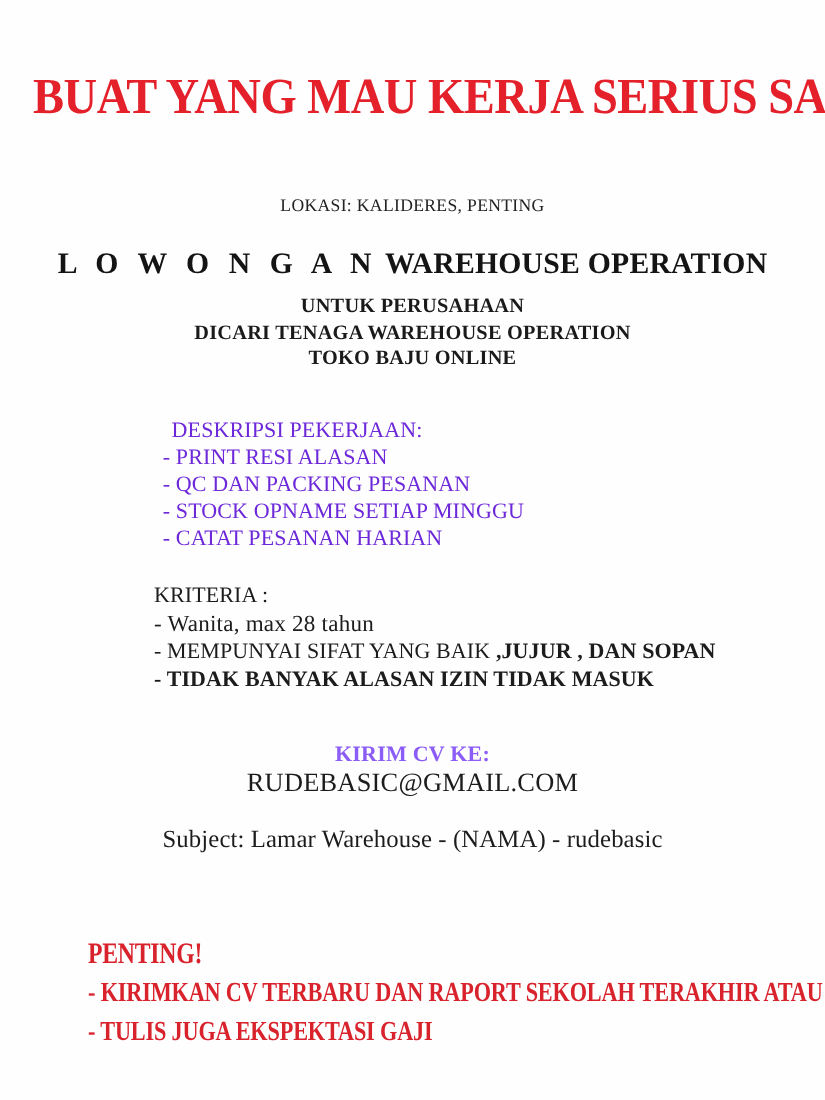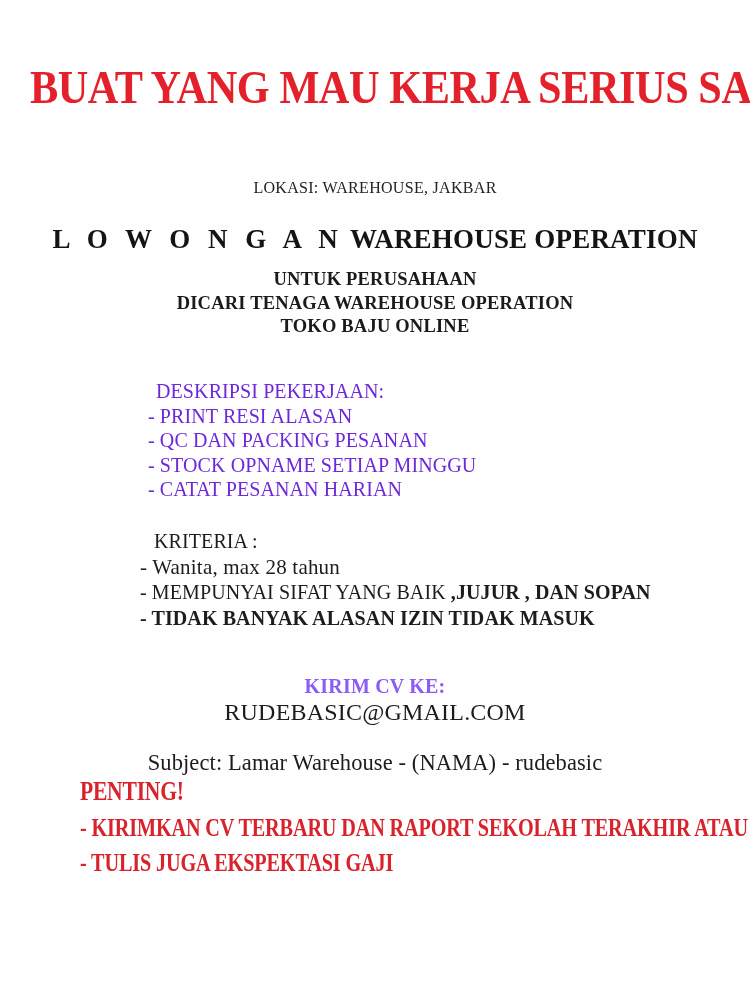--- a/index.html
+++ b/index.html
@@ -109,21 +109,21 @@
     position: absolute;
     top: 529px;
     left: 140px;
     width: 600px;
     text-align: left;
     font-size: 20px;
     line-height: 25.5px;
     letter-spacing: 0.1px;
     color: #1c1c1c;
   }
-  .krit-block .head { margin-left: 14px; }
+  .krit-block .head { }
   .krit-block div { white-space: nowrap; }
   .krit-block .mixed {
     font-size: 21px;
     letter-spacing: 0.2px;
   }
   .krit-block b { font-weight: bold; }
   .krit-block .all-bold { font-weight: bold; }
 
   
   .cv-block {
@@ -150,21 +150,21 @@
     margin-top: 24px;
     font-size: 22.5px;
     line-height: 28px;
     letter-spacing: 0.1px;
     color: #1c1c1c;
   }
 
   
   .penting-block {
     position: absolute;
-    top: 776px;
+    top: 851px;
     left: 80px;
     width: 640px;
     text-align: left;
     color: #d9232c;
     font-weight: bold;
   }
   .penting-block .p-title {
     font-size: 27px;
     line-height: 31px;
     letter-spacing: -0.3px;
@@ -190,21 +190,21 @@
     white-space: nowrap;
   }
 </style>
 </head>
 <body>
 
 <div class="poster">
 
   <div class="headline">BUAT YANG MAU KERJA SERIUS SAJA!</div>
 
-  <div class="lokasi">LOKASI: WAREHOUSE, JAKBAR</div>
+  <div class="lokasi">LOKASI: KALIDERES, PENTING</div>
 
   <div class="job-heading">
     <span class="spaced">L O W O N G A N</span><span>&nbsp;</span><span class="plain">WAREHOUSE OPERATION</span>
   </div>
 
   <div class="company-block">
     <div>UNTUK PERUSAHAAN</div>
     <div>DICARI TENAGA WAREHOUSE OPERATION</div>
     <div>TOKO BAJU ONLINE</div>
   </div>

